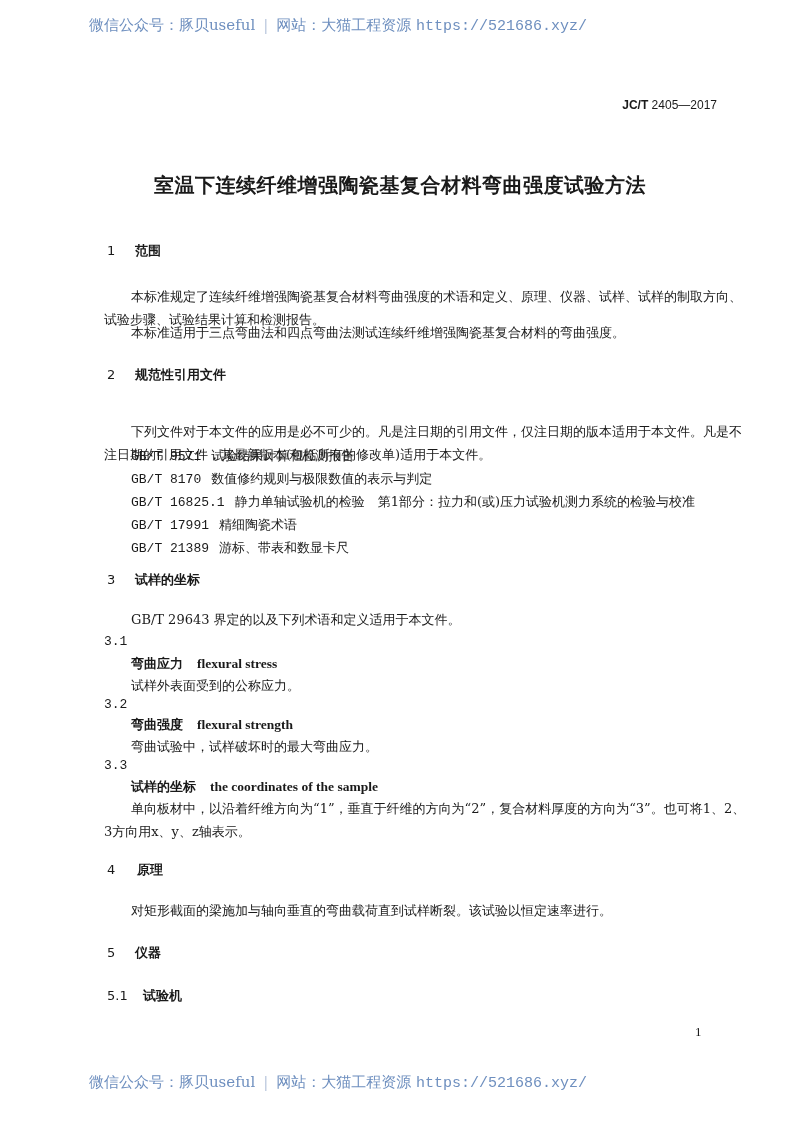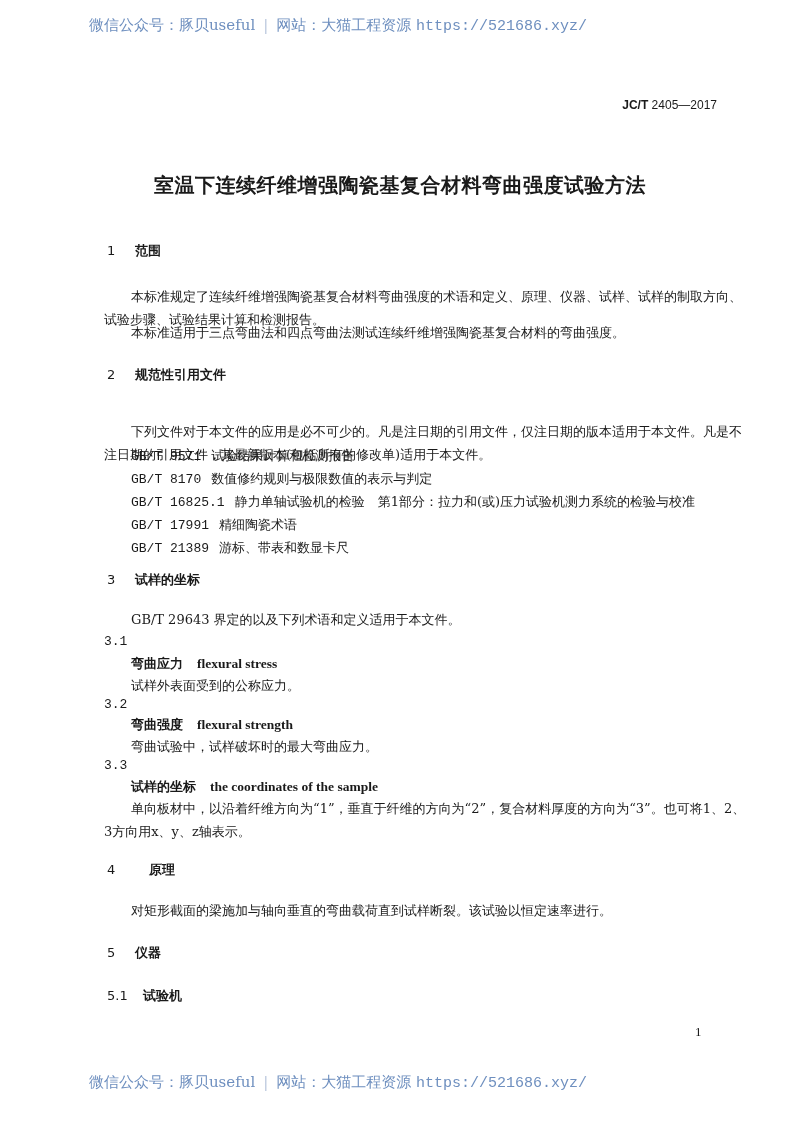--- a/index.html
+++ b/index.html
@@ -85,21 +85,21 @@
 
 <div class="term-no" style="top:697px;">3.2</div>
 <div class="term" style="top:716px;"><span>弯曲强度</span><span class="en">flexural strength</span></div>
 <div class="def" style="top:738px;">弯曲试验中，试样破坏时的最大弯曲应力。</div>
 
 <div class="term-no" style="top:758px;">3.3</div>
 <div class="term" style="top:778px;"><span>试样的坐标</span><span class="en">the coordinates of the sample</span></div>
 <div class="p" style="top:797px;left:104px;width:646px;text-indent:27px;">单向板材中，以沿着纤维方向为“1”，垂直于纤维的方向为“2”，复合材料厚度的方向为“3”。也可将1、2、3方向用x、y、z轴表示。</div>
 
 <div class="h" style="top:861px;">
-  <span class="no">4</span><span style="margin-left:20px;">原理</span>
+  <span class="no">4</span><span style="margin-left:8px;">原理</span>
 </div>
 <div class="def" style="top:902px;">对矩形截面的梁施加与轴向垂直的弯曲载荷直到试样断裂。该试验以恒定速率进行。</div>
 
 <div class="h" style="top:944px;">
   <span class="no">5</span><span style="margin-left:6px;">仪器</span>
 </div>
 <div class="h" style="top:987px;">
   <span class="no" style="width:30px;">5.1</span><span style="margin-left:6px;">试验机</span>
 </div>
 

